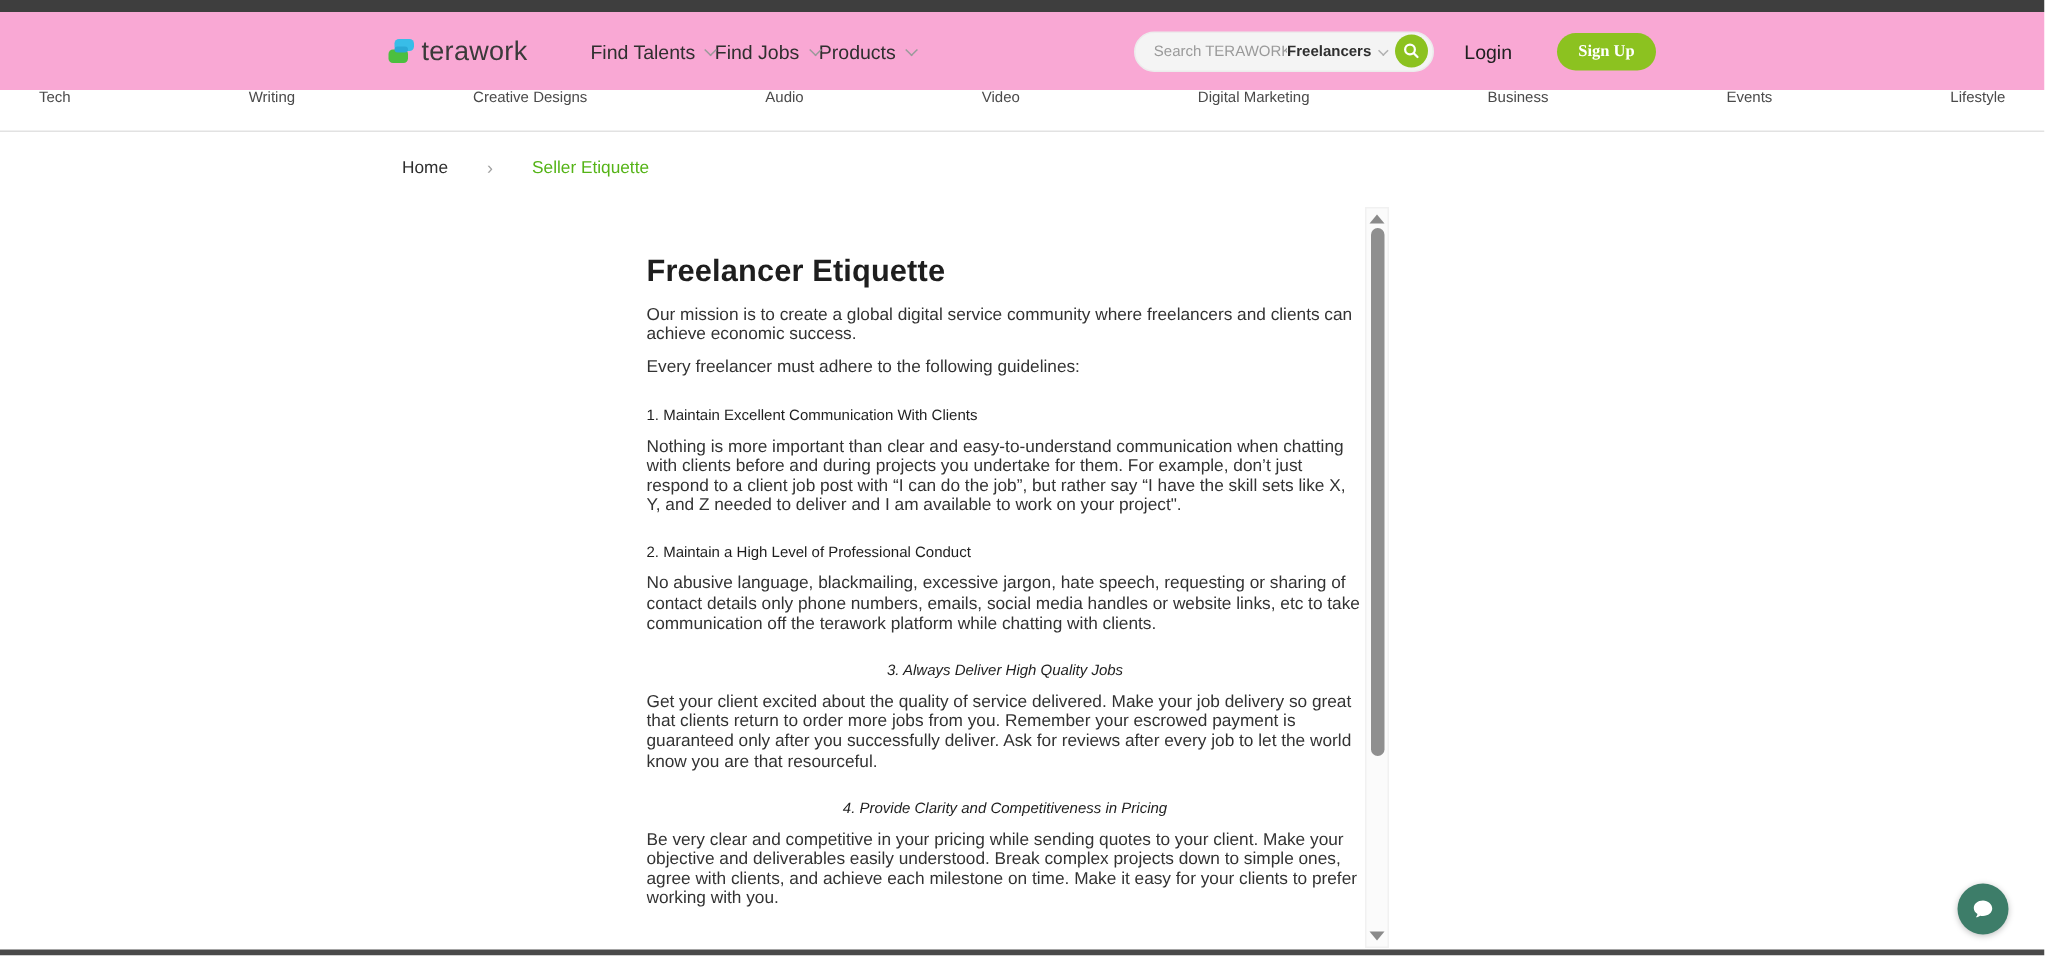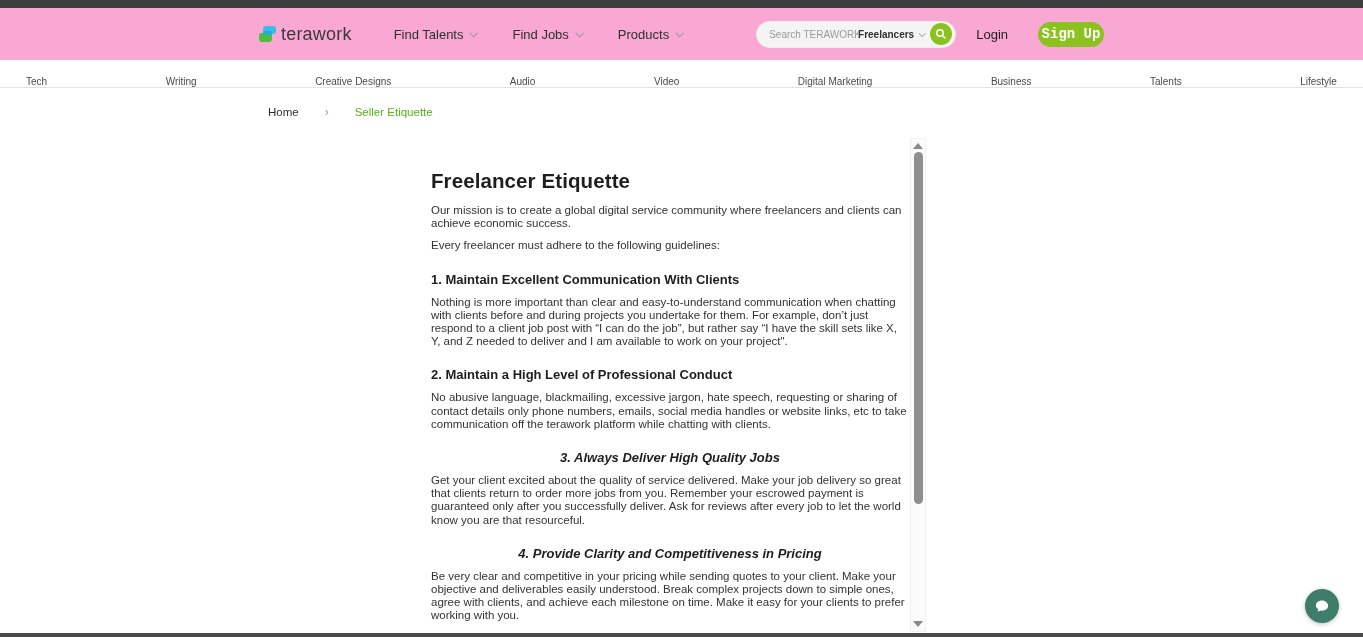--- a/index.html
+++ b/index.html
@@ -12,46 +12,46 @@
   header { position:absolute; top:8px; left:0; width:100%; height:52px; background:#f9a8d4; }
   .header-inner { width:845px; margin:0 auto; height:100%; display:flex; align-items:center; }
 
   .logo { display:flex; align-items:center; cursor:pointer; }
   .logo-icon { position:relative; width:18px; height:19px; margin-right:4px; }
   .logo-icon .li-a { position:absolute; top:1px; left:4px; width:13px; height:8px; background:#38bde8; border-radius:3px; }
   .logo-icon .li-b { position:absolute; top:8px; left:0; width:13px; height:9px; background:#4cbf3f; border-radius:3px; }
   .logo-icon .li-c { position:absolute; top:6px; left:4px; width:9px; height:4px; background:#2aa9d6; border-radius:2px; }
   .logo-text { font-size:18px; font-weight:500; color:#3a3a3a; letter-spacing:.2px; }
 
-  nav.main-nav { display:flex; align-items:center; margin-left:42px; gap:36px; }
+  nav.main-nav { display:flex; align-items:center; margin-left:42px; }
   .nav-item { display:flex; align-items:center; gap:7px; font-size:13px; color:#2f2f2f; cursor:pointer; }
   .chev { display:inline-block; width:6px; height:6px; border-right:1.4px solid #9a9a9a; border-bottom:1.4px solid #9a9a9a; transform:rotate(45deg) translateY(-1px); }
 
   .search-pill { margin-left:auto; display:flex; align-items:center; width:200px; height:27px; background:#f4f4f4; border:1px solid #ececec; border-radius:14px; padding:0 3px 0 12px; }
   .search-pill input { flex:1; min-width:0; border:none; outline:none; background:transparent; font-size:10px; color:#333; font-family:"Liberation Sans", sans-serif; }
   .search-pill input::placeholder { color:#9a9a9a; }
   .search-cat { display:flex; align-items:center; gap:5px; font-size:10px; font-weight:700; color:#2f2f2f; margin-right:6px; cursor:pointer; white-space:nowrap; }
   .search-cat .chev { width:5px; height:5px; border-color:#b0b0b0; }
   .search-btn { width:22px; height:22px; border-radius:50%; border:none; background:#8cc220; display:flex; align-items:center; justify-content:center; cursor:pointer; flex:0 0 auto; }
 
   .login { margin-left:20px; font-size:13px; color:#202020; cursor:pointer; text-decoration:none; }
-  .signup { margin-left:30px; width:66px; height:25px; border:none; border-radius:13px; background:#8cc220; color:#fff; font-size:14px; font-weight:700; cursor:pointer; font-family:Liberation Mono, monospace; }
+  .signup { margin-left:30px; width:66px; height:25px; border:none; border-radius:13px; background:#8cc220; color:#fff; font-size:11px; font-weight:700; cursor:pointer; font-family:Liberation Serif, serif; }
 
-  .catbar { position:absolute; top:60px; left:0; width:100%; height:28px; background:#fff; border-bottom:1px solid #e2e2e2; display:flex; align-items:flex-end; justify-content:space-between; padding:0 26px; }
+  .catbar { position:absolute; top:60px; left:0; width:100%; height:28px; background:#fff; border-bottom:1px solid #e2e2e2; display:flex; align-items:flex-start; justify-content:space-between; padding:0 26px; }
   .cat-item { font-size:10px; color:#4a4a4a; cursor:pointer; white-space:nowrap; }
 
   .breadcrumb { position:absolute; top:105px; left:268px; display:flex; align-items:center; gap:26px; font-size:11.5px; }
   .bc-home { color:#2e2e2e; font-weight:500; text-decoration:none; cursor:pointer; }
   .bc-sep { color:#a0a0a0; font-size:12px; }
   .bc-current { color:#55b417; font-weight:500; }
 
   .content-panel { position:absolute; top:138px; left:431px; width:478px; height:494px; overflow:hidden; padding-top:31px; }
   .content-panel h1 { font-size:20.5px; font-weight:700; color:#1e1e1e; margin-bottom:11px; letter-spacing:.1px; }
   .content-panel p { font-size:11.5px; line-height:13.2px; color:#333; margin-bottom:9px; }
-  .content-panel h3 { font-size:13px; font-weight:700; color:#1e1e1e; margin:19px 0 9px; }
+  .content-panel h3 { font-size:10px; font-weight:400; color:#1e1e1e; margin:19px 0 9px; }
   .content-panel h3.it { font-style:italic;text-align:center; }
 
   .scrollbar { position:absolute; top:138px; left:910px; width:16px; height:494px; background:#fbfbfb; border:1px solid #f1f1f1; }
   .sb-up, .sb-down { position:absolute; left:50%; transform:translateX(-50%); width:0; height:0; cursor:pointer; }
   .sb-up { top:4px; border-left:5px solid transparent; border-right:5px solid transparent; border-bottom:6px solid #8a8a8a; }
   .sb-down { bottom:4px; border-left:5px solid transparent; border-right:5px solid transparent; border-top:6px solid #8a8a8a; }
   .sb-thumb { position:absolute; top:13px; left:3px; width:9px; height:352px; background:#8f8f8f; border-radius:6px; cursor:grab; }
 
   .chat-fab { position:absolute; top:589px; left:1305px; width:34px; height:34px; border:none; border-radius:50%; background:#3d7d69; cursor:pointer; display:flex; align-items:center; justify-content:center; box-shadow:0 1px 4px rgba(0,0,0,.25); }
 </style>
@@ -103,21 +103,21 @@
 </header>
 
 <nav class="catbar" id="catbar">
     <span class="cat-item">Tech</span>
     <span class="cat-item">Writing</span>
     <span class="cat-item">Creative Designs</span>
     <span class="cat-item">Audio</span>
     <span class="cat-item">Video</span>
     <span class="cat-item">Digital Marketing</span>
     <span class="cat-item">Business</span>
-    <span class="cat-item">Talents</span>
+    <span class="cat-item">Events</span>
     <span class="cat-item">Lifestyle</span>
   </nav>
 
 <div class="breadcrumb">
   <a class="bc-home">Home</a>
   <span class="bc-sep">›</span>
   <span class="bc-current">Seller Etiquette</span>
 </div>
 
 <div class="content-panel">

